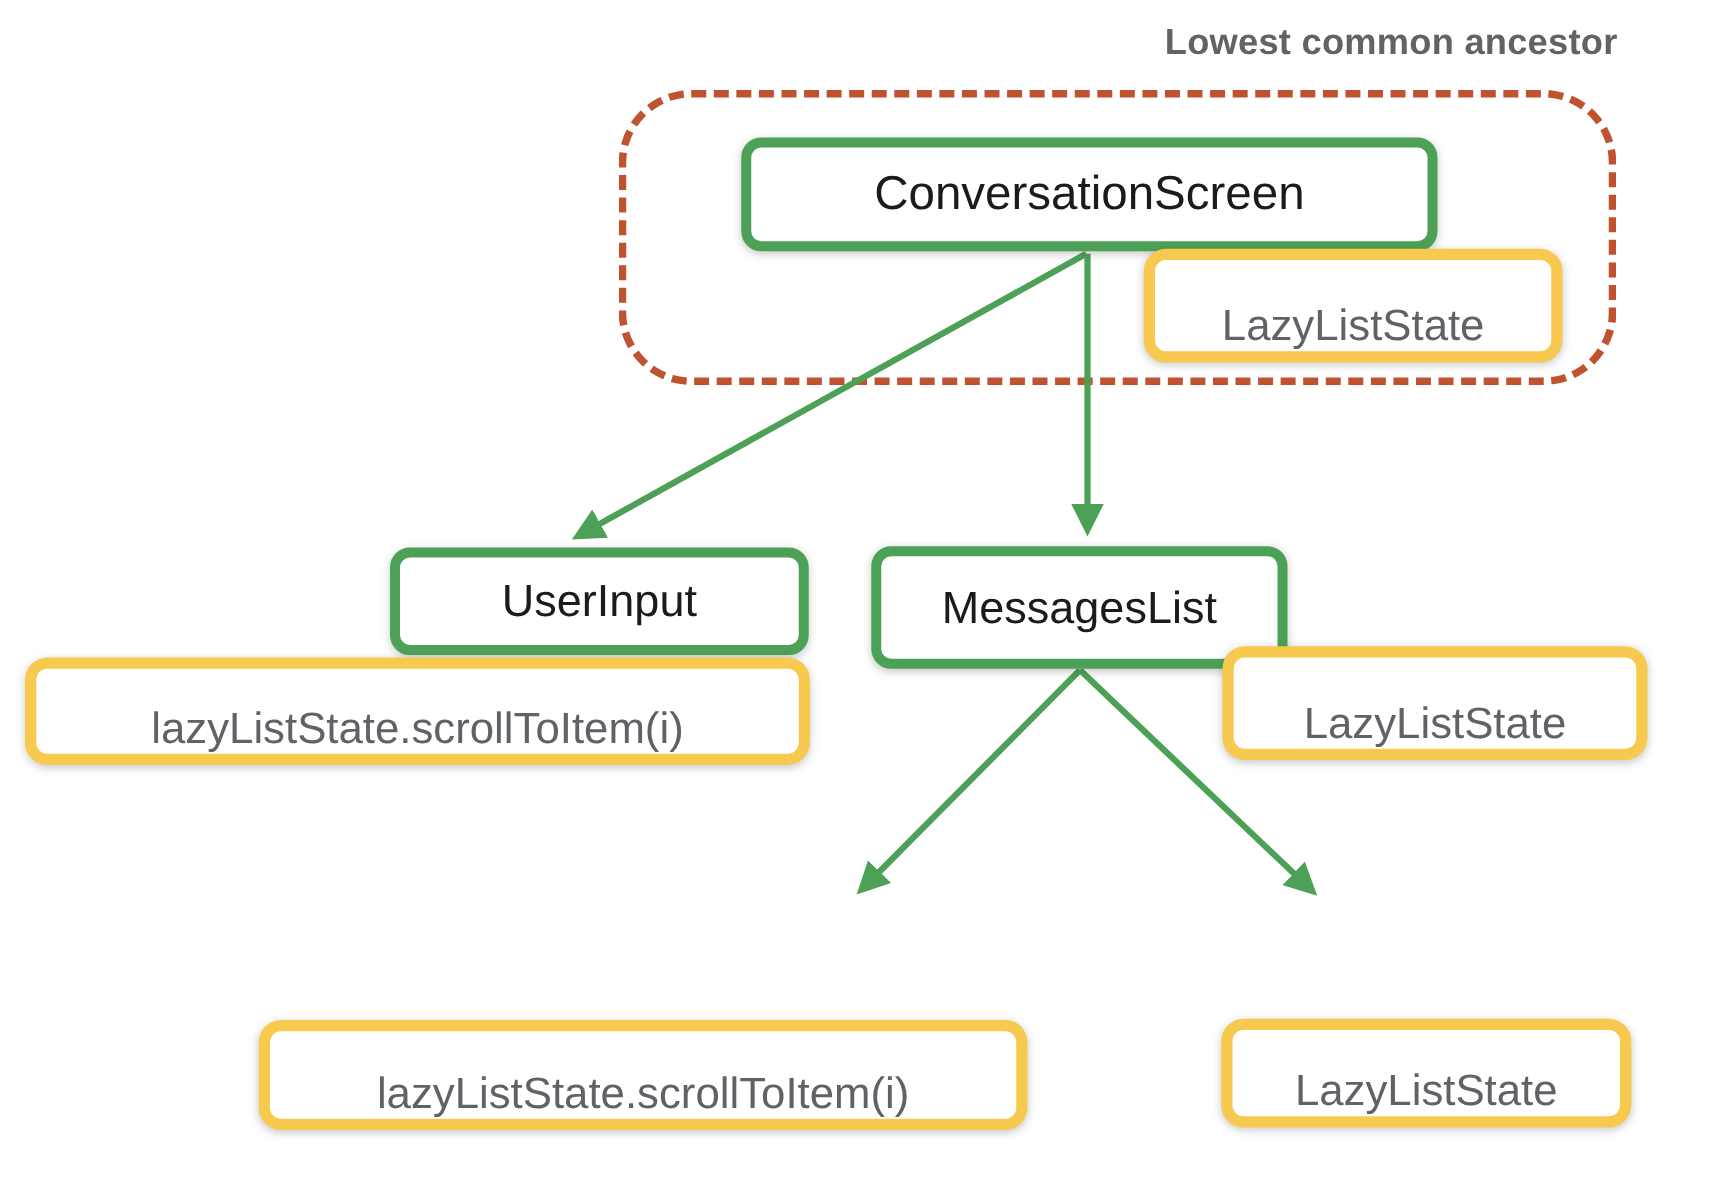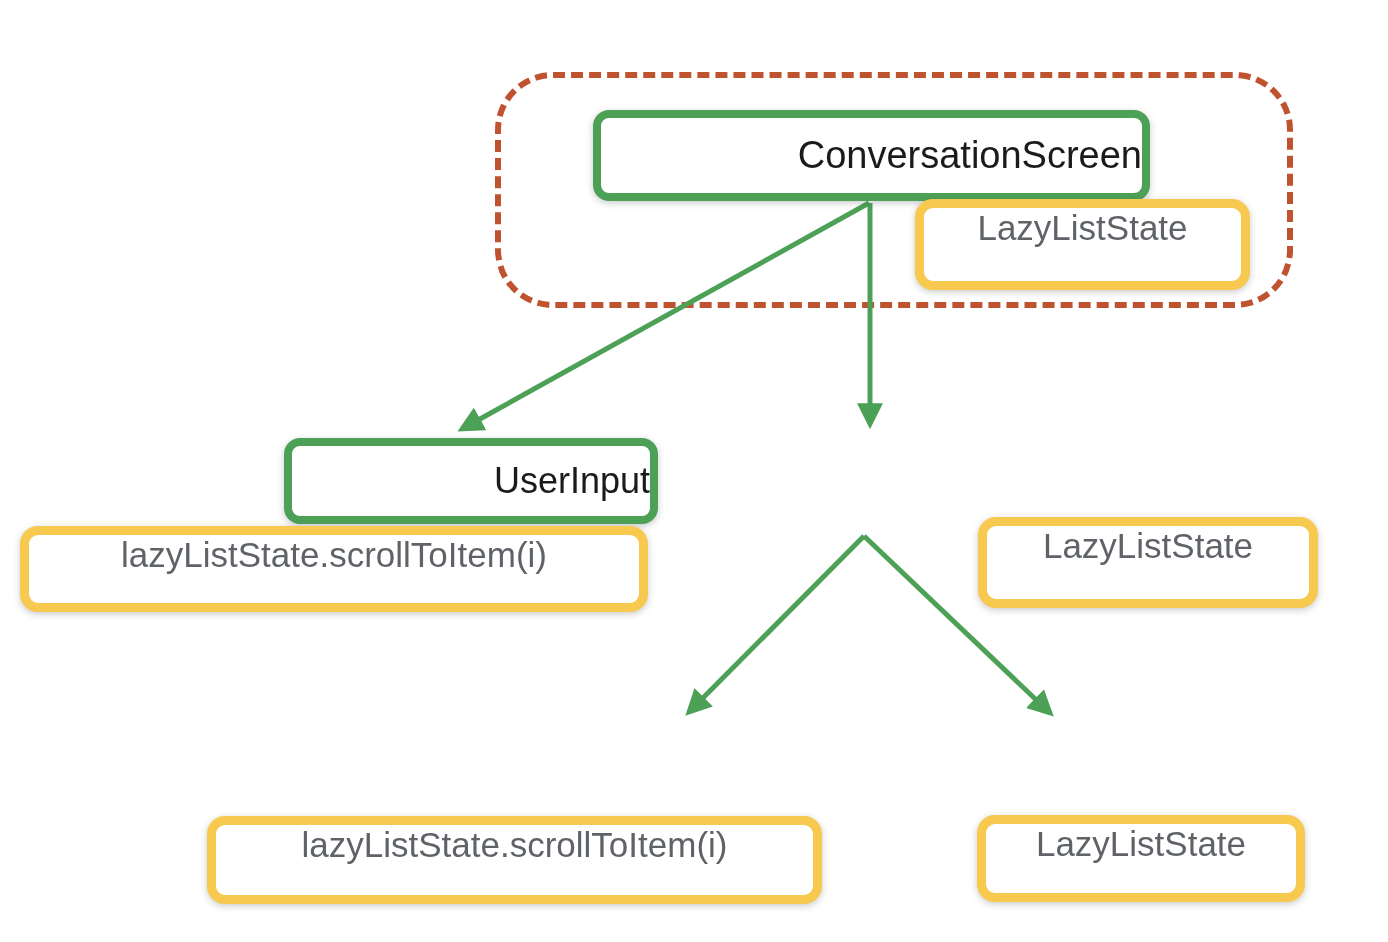--- a/index.html
+++ b/index.html
@@ -46,56 +46,57 @@
     pointer-events: none;
   }
   .node {
     position: absolute;
     background: #ffffff;
     border: 8px solid #4da156;
     border-radius: 16px;
     box-shadow: 0 2px 7px rgba(60,64,67,0.28);
     display: flex;
     align-items: center;
-    justify-content: flex-end;
+    justify-content: center;
     box-sizing: border-box;
     color: #1b1b1b;
     font-size: 36px;
   }
   .state {
     position: absolute;
     background: #ffffff;
     border: 9px solid #f8c94f;
     border-radius: 18px;
     box-shadow: 0 2px 7px rgba(60,64,67,0.28);
     display: flex;
-    align-items: flex-start;
+    align-items: flex-end;
     justify-content: center;
     box-sizing: border-box;
     color: #5f6368;
     font-size: 35px;
   }
   
   .n-conversation { left: 593px; top: 110px;  width: 557px; height: 91px; font-size: 38px; }
-  .n-userinput    { left: 284px; top: 438px;  width: 374px; height: 86px; }
+  .n-userinput    { left: 312px; top: 438px;  width: 335px; height: 86px; }
   .n-messageslist { left: 697px; top: 437px;  width: 333px; height: 98px; }
   .n-button       { left: 495px; top: 727px;  width: 328px; height: 89px; }
   .n-lazycolumn   { left: 913px; top: 725px;  width: 335px; height: 93px; }
   
   .s-conversation { left: 915px; top: 199px;  width: 335px; height: 91px; }
   .s-userinput    { left: 20px;  top: 526px;  width: 628px; height: 86px; }
   .s-messageslist { left: 978px; top: 517px;  width: 340px; height: 91px; }
   .s-button       { left: 207px; top: 816px;  width: 615px; height: 88px; }
   .s-lazycolumn   { left: 977px; top: 815px;  width: 328px; height: 87px; }
 </style>
 </head>
 <body>
 
 <div class="canvas">
 
+  <div class="lca-label">Lowest common ancestor</div>
 
   <div class="lca-outline"></div>
 
   <svg class="edges" viewBox="0 0 1388 942" xmlns="http://www.w3.org/2000/svg">
     <defs>
       <marker id="arrow" viewBox="0 0 10 10" refX="8" refY="5" markerWidth="5.2" markerHeight="5.2" orient="auto-start-reverse">
         <path d="M 0 0 L 10 5 L 0 10 z" fill="#4da156"></path>
       </marker>
     </defs>
     <line x1="869" y1="203" x2="462" y2="429" stroke="#4da156" stroke-width="5" marker-end="url(#arrow)"></line>
@@ -105,20 +106,23 @@
   </svg>
 
   <div class="node n-conversation">
     <span>ConversationScreen</span>
   </div>
 
   <div class="node n-userinput">
     <span>UserInput</span>
   </div>
 
+  <div class="node n-messageslist">
+    <span>MessagesList</span>
+  </div>
 
 
 
   <div class="state s-conversation">
     <span>LazyListState</span>
   </div>
 
   <div class="state s-userinput">
     <span>lazyListState.scrollToItem(i)</span>
   </div>

